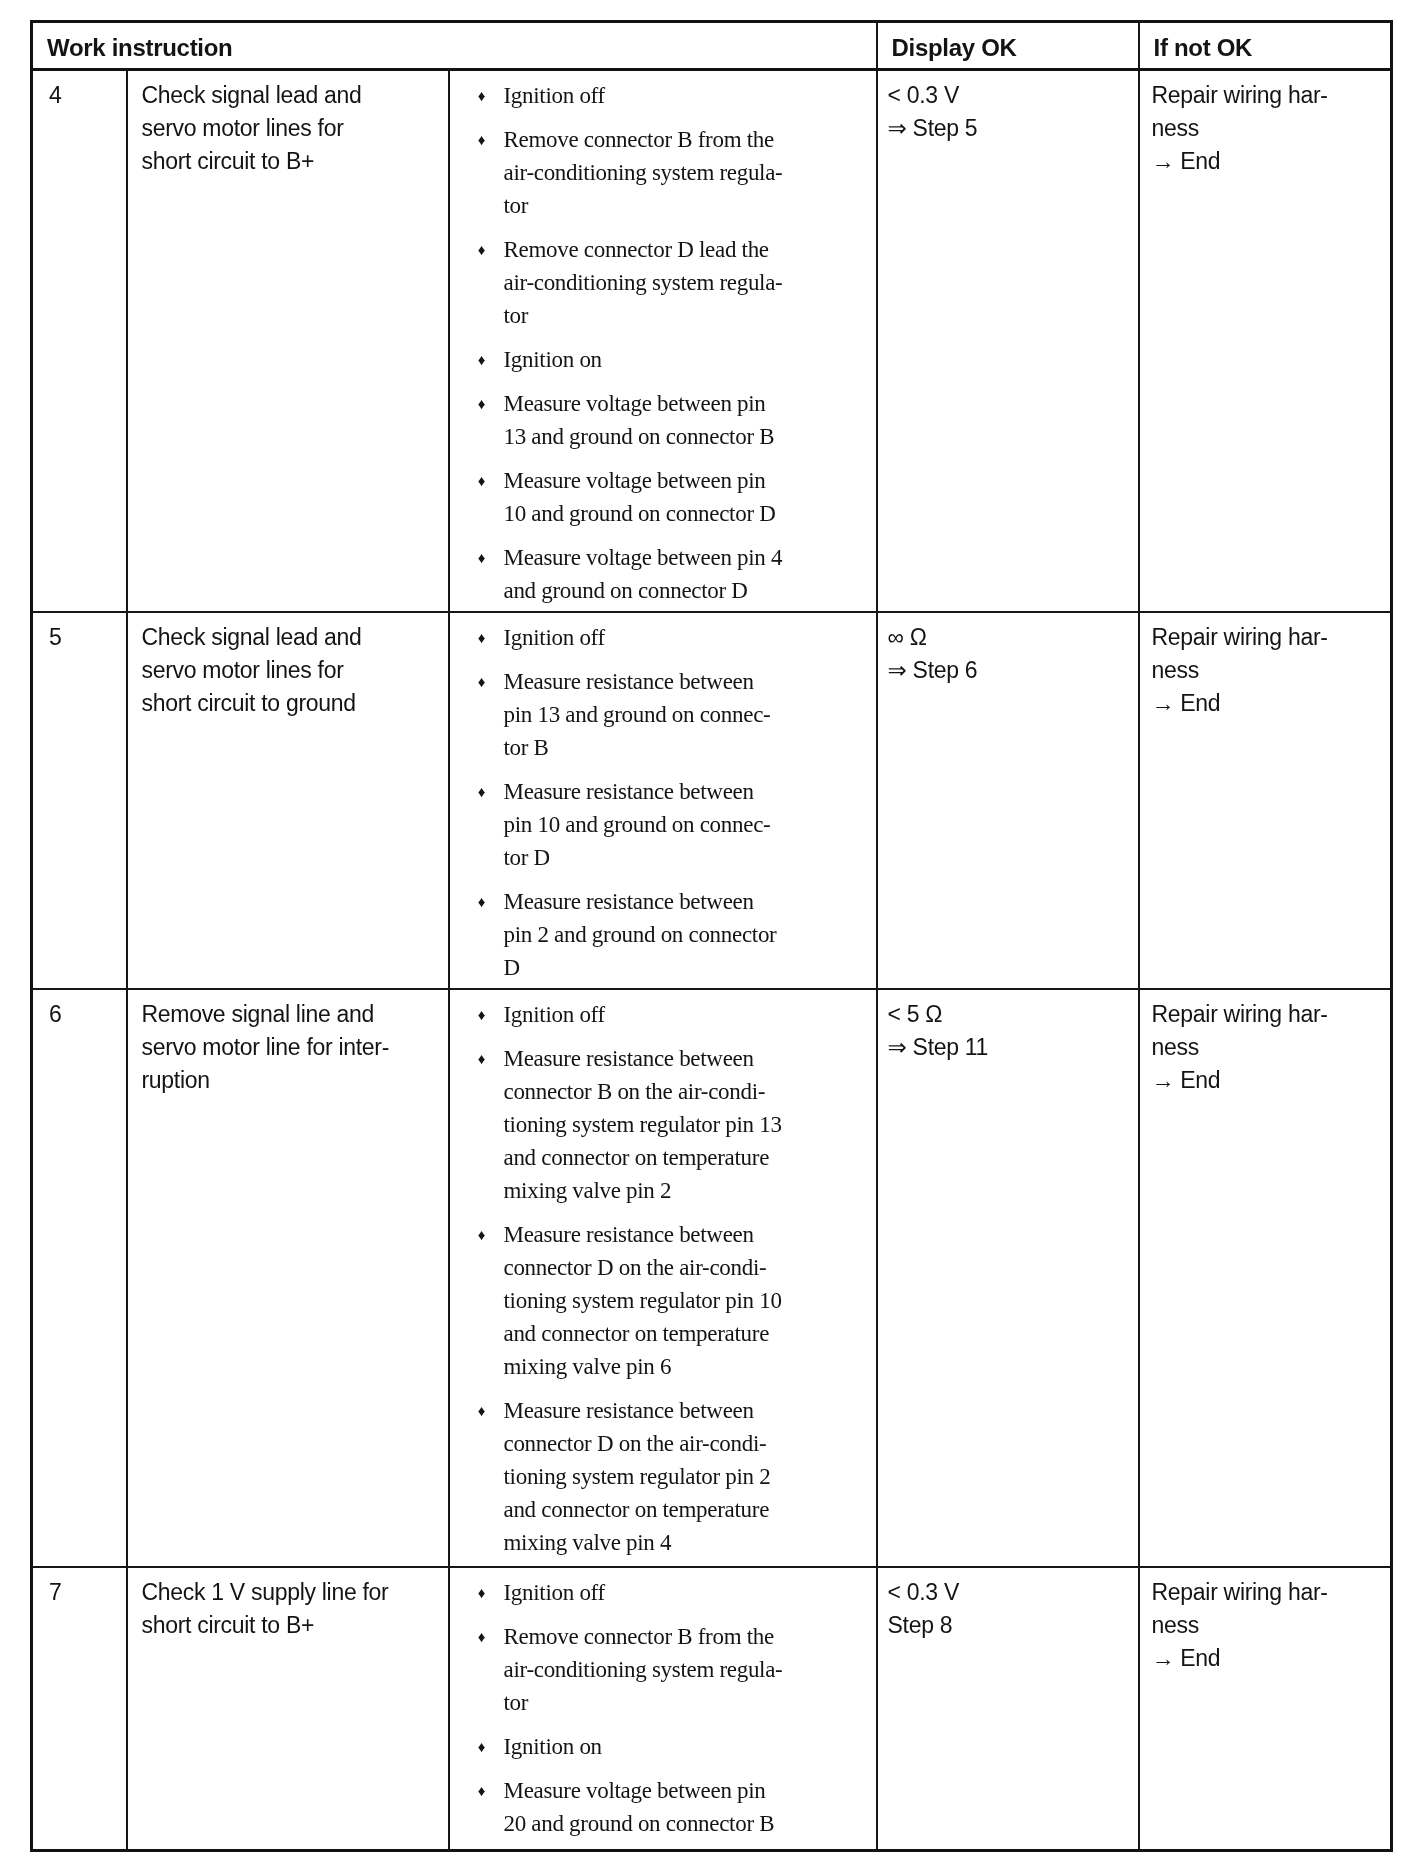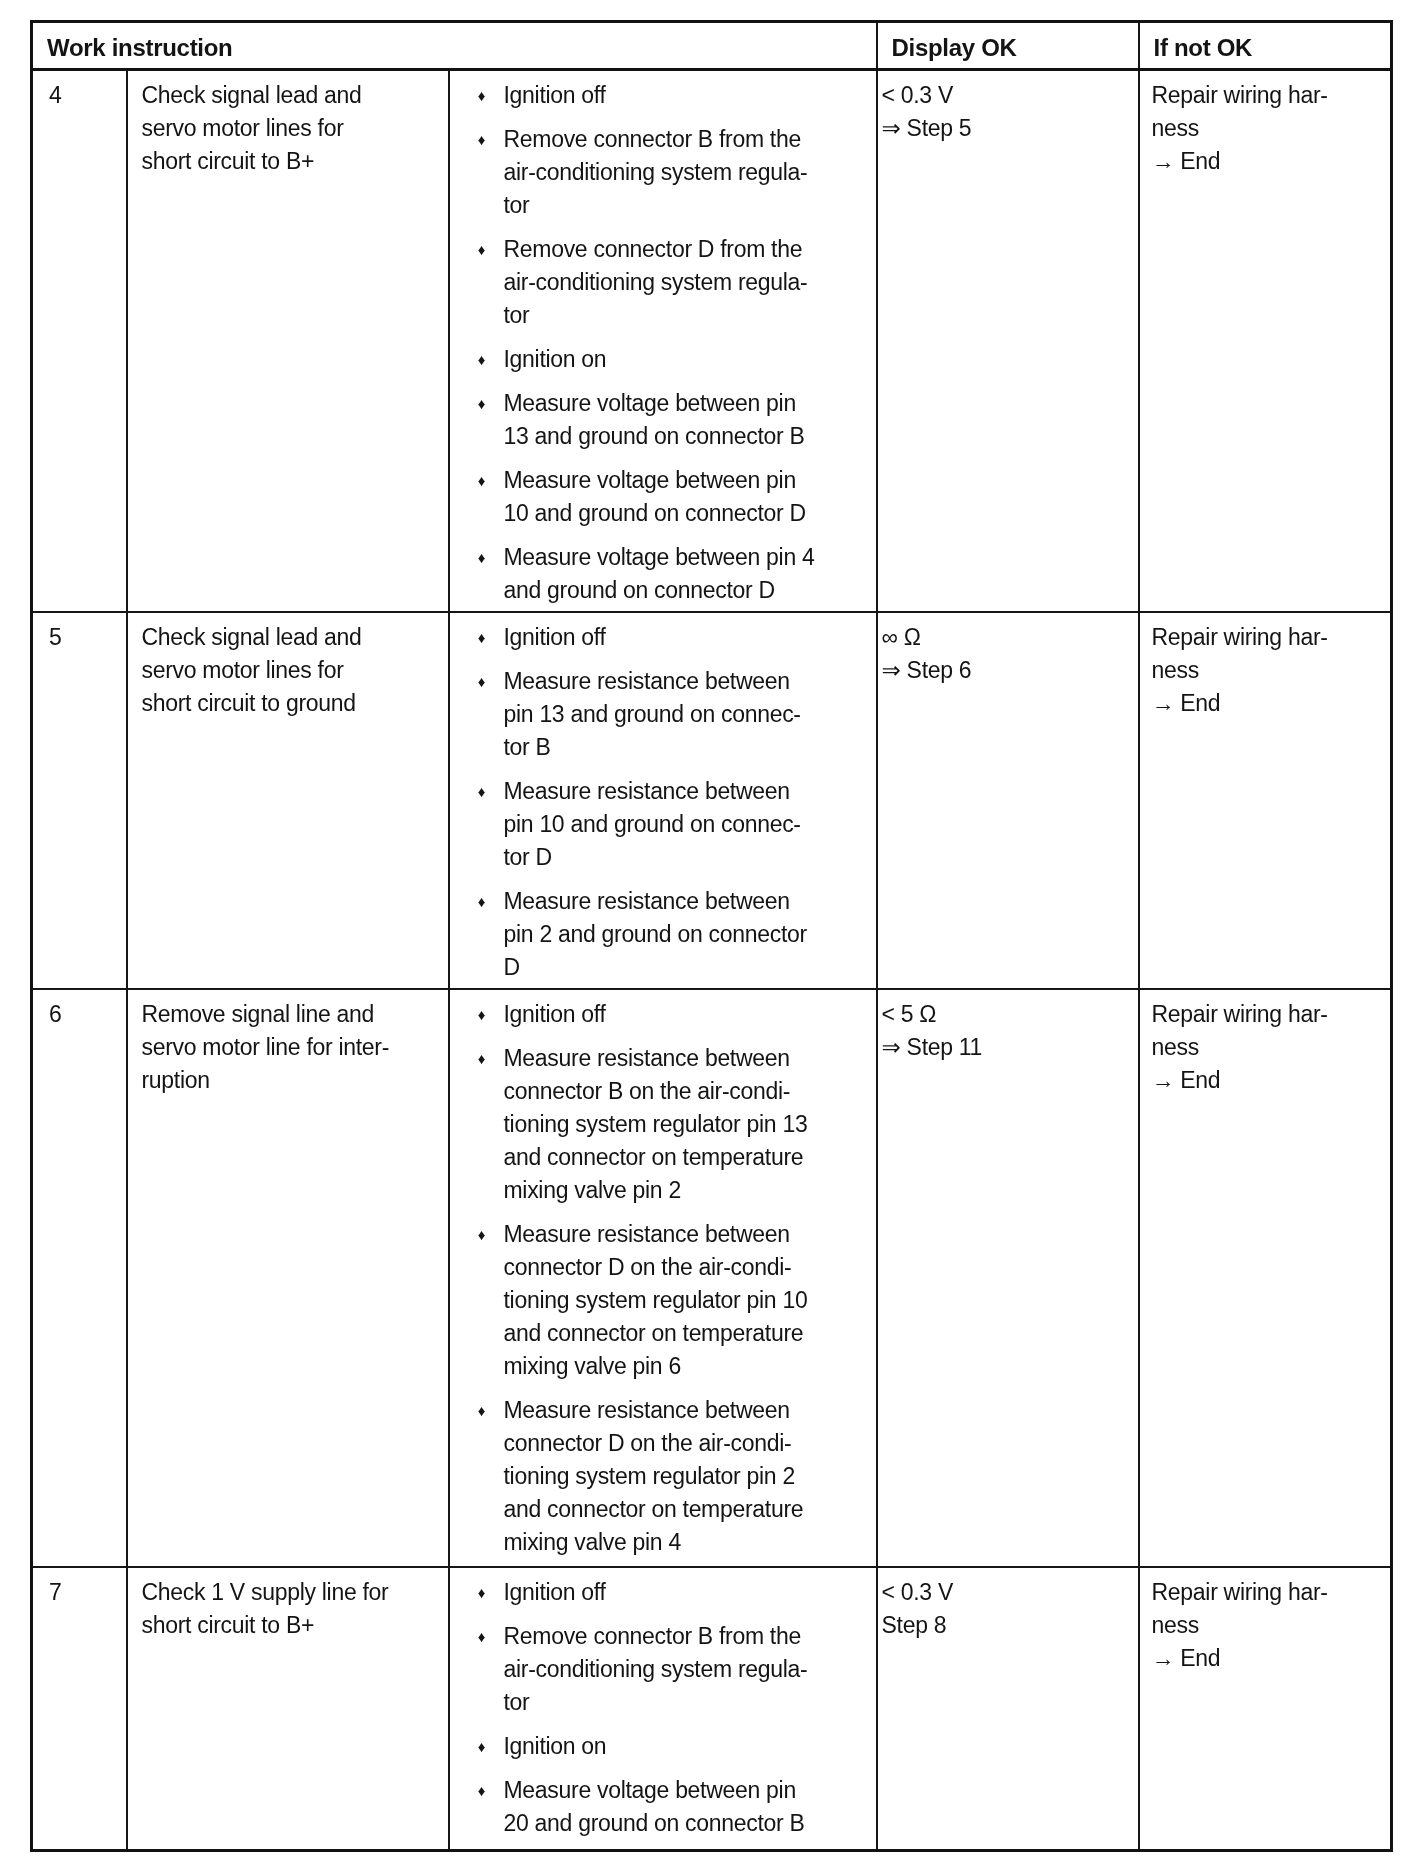--- a/index.html
+++ b/index.html
@@ -42,34 +42,34 @@
     border-bottom: 3px solid #121212;
   }
   table.diag tr { page-break-inside: avoid; }
   tr.row-4 { height: 540px; }
   tr.row-5 { height: 377px; }
   tr.row-6 { height: 578px; }
   tr.row-7 { height: 283px; }
 
   td.num  { padding: 8px 6px 4px 16px; font-size: 24px; }
   td.task { padding: 8px 8px 4px 14px; white-space: pre-line; }
-  td.ok   { padding: 8px 8px 4px 4px; white-space: pre-line; }
+  td.ok   { padding: 8px 8px 4px 10px; white-space: pre-line; }
   td.nok  { padding: 8px 8px 11px 12px; white-space: pre-line; }
   td.steps{ padding: 8px 4px 4px 10px; }
 
   .step { display: flex; align-items: flex-start; }
   .step + .step { margin-top: 11px; }
   .bullet {
     flex: 0 0 44px;
     font-size: 15px;
     line-height: 33px;
     text-align: center;
     color: #141414;
   }
-  .step-text { flex: 1 1 auto; white-space: pre-line; }
+  .step-text { flex: 1 1 auto; white-space: pre-line; font-family: Liberation Serif, serif; }
 </style>
 </head>
 <body>
 
 <div class="page">
   <table class="diag">
     <colgroup>
       <col class="c-num">
         <col class="c-task">
         <col class="c-steps">
@@ -96,21 +96,21 @@
               <span class="step-text">Ignition off</span>
             </div>
           <div class="step">
               <span class="bullet">♦</span>
               <span class="step-text">Remove connector B from the
 air-conditioning system regula-
 tor</span>
             </div>
           <div class="step">
               <span class="bullet">♦</span>
-              <span class="step-text">Remove connector D from the
+              <span class="step-text">Remove connector D lead the
 air-conditioning system regula-
 tor</span>
             </div>
           <div class="step">
               <span class="bullet">♦</span>
               <span class="step-text">Ignition on</span>
             </div>
           <div class="step">
               <span class="bullet">♦</span>
               <span class="step-text">Measure voltage between pin

